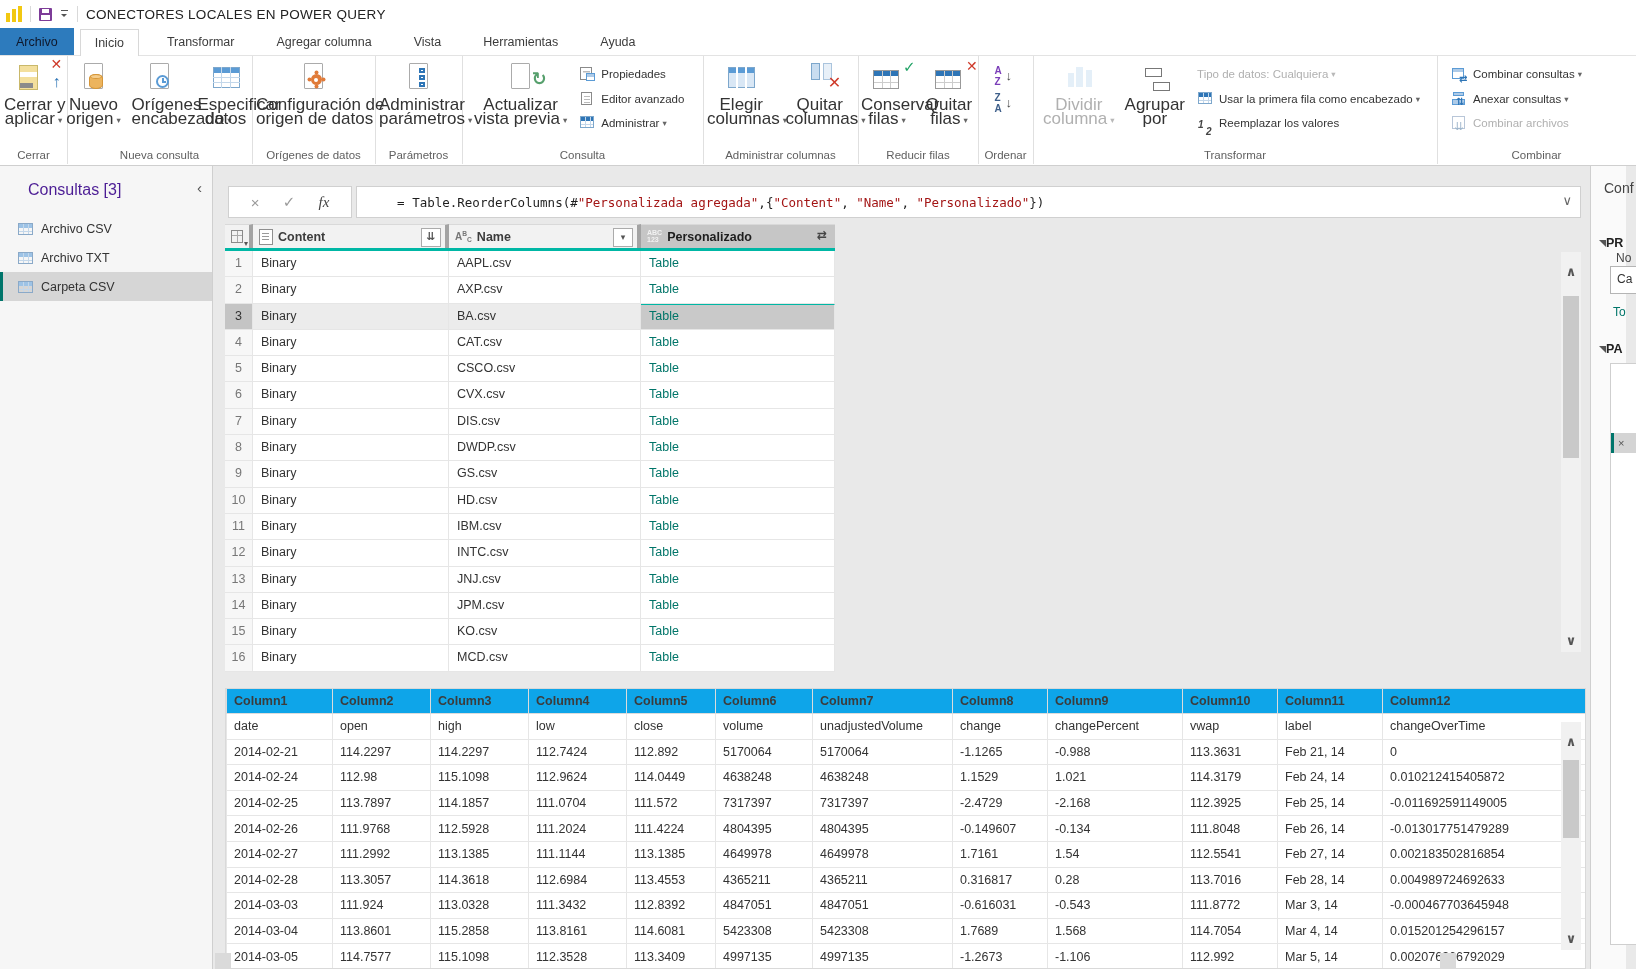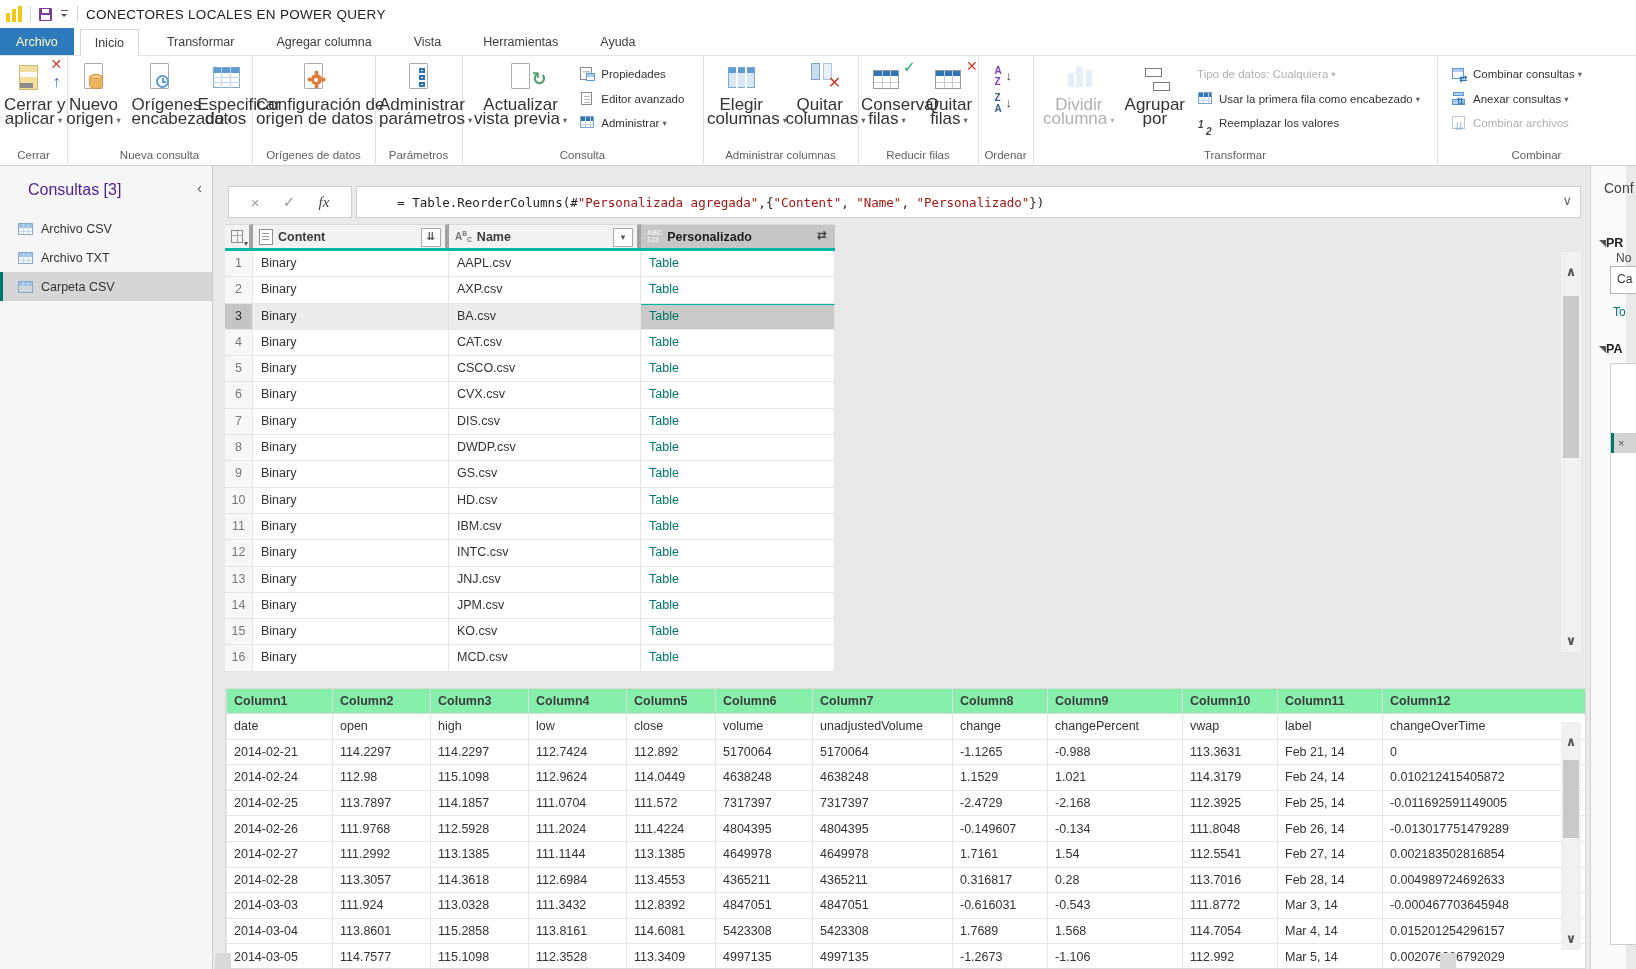--- a/index.html
+++ b/index.html
@@ -16,21 +16,21 @@
   .floppy{position:relative;width:13px;height:13px;background:#7d3c98;border-radius:1px;display:inline-block}
   .floppy::before{content:"";position:absolute;left:3px;top:1px;width:7px;height:4px;background:#fff}
   .floppy::after{content:"";position:absolute;left:2px;bottom:1px;width:9px;height:5px;background:#fff}
   .qcaret{position:relative;width:9px;height:10px;display:inline-block}
   .qcaret::before{content:"";position:absolute;left:1px;top:1px;width:7px;height:0;border-top:1.5px solid #555}
   .qcaret::after{content:"";position:absolute;left:1px;top:5px;border:3.5px solid transparent;border-top-color:#555}
   .wtitle{font-size:13.5px;color:#222;letter-spacing:.3px}
   
   .tabbar{left:0;top:28px;width:1636px;height:28px;background:#fff;display:flex;align-items:stretch;border-bottom:1px solid #e3e3e3}
   .tab{padding:0 14px;display:flex;align-items:center;font-size:12.5px;color:#3c3c3c;margin-right:14px;cursor:default}
-  .tab[data-state="file"]{background:#2d7bbd;color:#fef9c3;margin-right:6px;padding:0 16px}
+  .tab[data-state="file"]{background:#2d7bbd;color:#0f172a;margin-right:6px;padding:0 16px}
   .tab[data-state="active"]{background:#fff;border:1px solid #d8d8d8;border-bottom:none;position:relative;top:1px;font-weight:400}
   
   .ribbon{left:0;top:56px;width:1636px;height:110px;background:#fff;border-bottom:1px solid #cfcfcf}
   .rgroup{position:absolute;top:0;height:108px;border-right:1px solid #e0e0e0}
   .rgl{position:absolute;bottom:3px;left:0;right:0;text-align:center;font-size:11.5px;color:#5f5f5f;white-space:nowrap}
   .rbtns{display:flex;justify-content:center;gap:2px;padding-top:4px}
   .rbtn{min-width:56px;padding:0 4px;text-align:center;cursor:pointer}
   .rbtn .rlab{display:block;font-size:17px;color:#333;line-height:13.5px;margin-top:3px;white-space:nowrap}
   .rbtn[data-state="disabled"] .rlab{color:#b0b0b0}
   .rbtn[data-state="disabled"] .ric{opacity:.55}
@@ -163,21 +163,21 @@
   .gr[data-state="sel"]{background:#ececec}
   .gr[data-state="sel"] .gc.num{background:#c4c4c4;color:#333}
   .gr[data-state="sel"] .gc.c3{background:#c9c9c9;border-top:1px solid #00b7a5;line-height:23.5px}
   
   .vsb{width:20px;background:#f1f1f1}
   .vsb .sup,.vsb .sdn{position:absolute;left:0;width:20px;text-align:center;font-size:13px;font-weight:700;color:#555;cursor:pointer}
   .vsb .thumb{position:absolute;left:2px;width:16px;background:#c9c9c9;cursor:pointer}
   
   .preview{left:225px;top:688px;width:1361px;height:281px;overflow:hidden;background:#fff;border:1px solid #d9d9d9}
   table.pv{border-collapse:collapse;table-layout:fixed;width:1361px}
-  .pv th{background:#86efac;border:1px solid #dcdcdc;border-top:none;font-size:12.5px;font-weight:700;color:#3c3c3c;text-align:left;padding:0 7px;height:24px;white-space:nowrap;overflow:hidden}
+  .pv th{background:#0ea5e9;border:1px solid #dcdcdc;border-top:none;font-size:12.5px;font-weight:700;color:#3c3c3c;text-align:left;padding:0 7px;height:24px;white-space:nowrap;overflow:hidden}
   .pv td{border:1px solid #e6e6e6;font-size:12.5px;color:#333;padding:0 7px;height:24.6px;white-space:nowrap;overflow:hidden;cursor:default}
   .hscroll-l{left:215px;top:953px;width:16px;height:16px;background:#dadada}
   .hscroll-r{left:1440px;top:953px;width:16px;height:16px;background:#dadada}
   
   .rpanel{left:1590px;top:166px;width:36px;height:803px;background:#fafafa;border-left:1px solid #cfcfcf}
   .rp-title{position:absolute;left:13px;top:14px;font-size:14px;color:#444;white-space:nowrap}
   .rp-sec{position:absolute;left:8px;font-size:12.5px;font-weight:700;color:#222;white-space:nowrap;display:flex;align-items:center;gap:0}
   .tri{width:0;height:0;border-left:7px solid transparent;border-top:7px solid #555}
   .rp-lab{position:absolute;left:25px;top:85px;font-size:12px;color:#444;white-space:nowrap}
   .rp-input{position:absolute;left:19px;top:100px;width:60px;height:26px;background:#fff;border:1px solid #b5b5b5;font-size:12px;color:#333;line-height:24px;padding-left:6px;white-space:nowrap}

